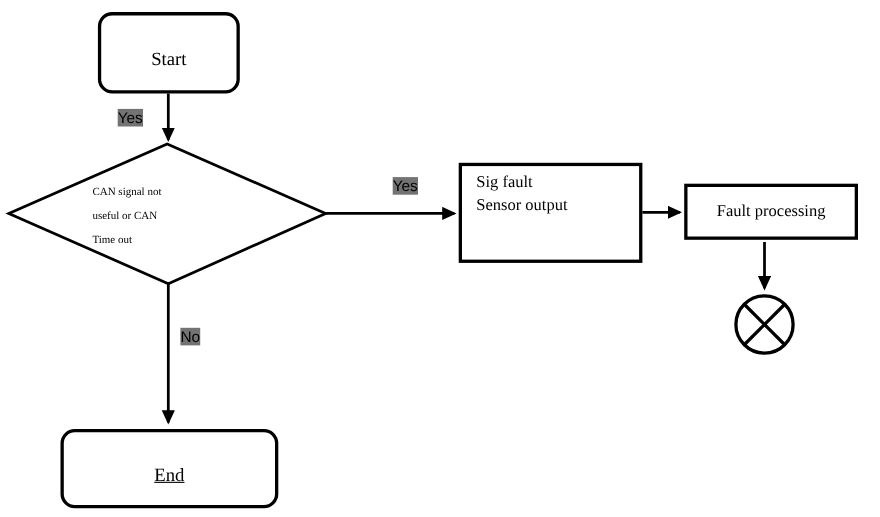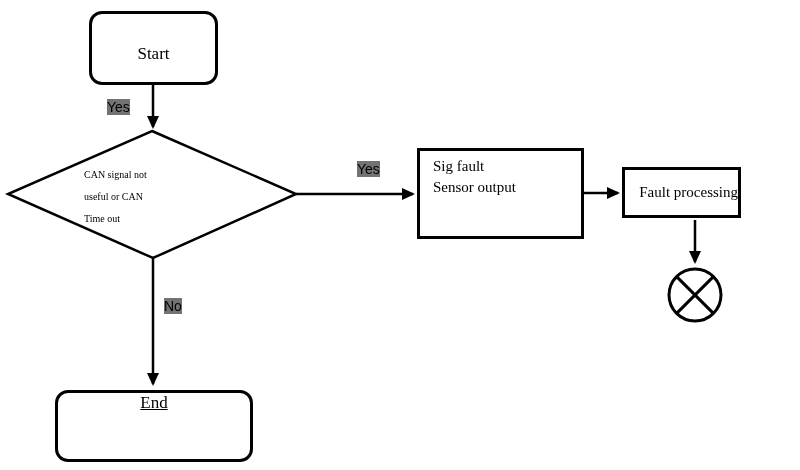--- a/index.html
+++ b/index.html
@@ -35,35 +35,35 @@
     justify-content: center;
     align-items: flex-start;
     font-size: 17px;
   }
   .start-box {
     left: 89px; top: 11px; width: 129px; height: 74px;
     padding-top: 30px;
   }
   .end-box {
     left: 55px; top: 390px; width: 198px; height: 72px;
-    padding-top: 0;
+    padding-top: 29px;
     text-decoration: underline;
   }
   .process-box {
     font-size: 15px;
     line-height: 21px;
   }
   .sigfault-box {
     left: 417px; top: 148px; width: 167px; height: 91px;
     padding: 5px 4px 0 13px;
   }
   .faultproc-box {
-    left: 622px; top: 167px; width: 119px; height: 51px;
+    left: 622px; top: 167px; width: 158px; height: 51px;
     display: flex;
-    justify-content: flex-end;
+    justify-content: center;
     align-items: center;
   }
   .decision-text {
     position: absolute;
     left: 84px; top: 164px; width: 160px;
     font-size: 10px;
     line-height: 22px;
   }
   .edge-label {
     position: absolute;

